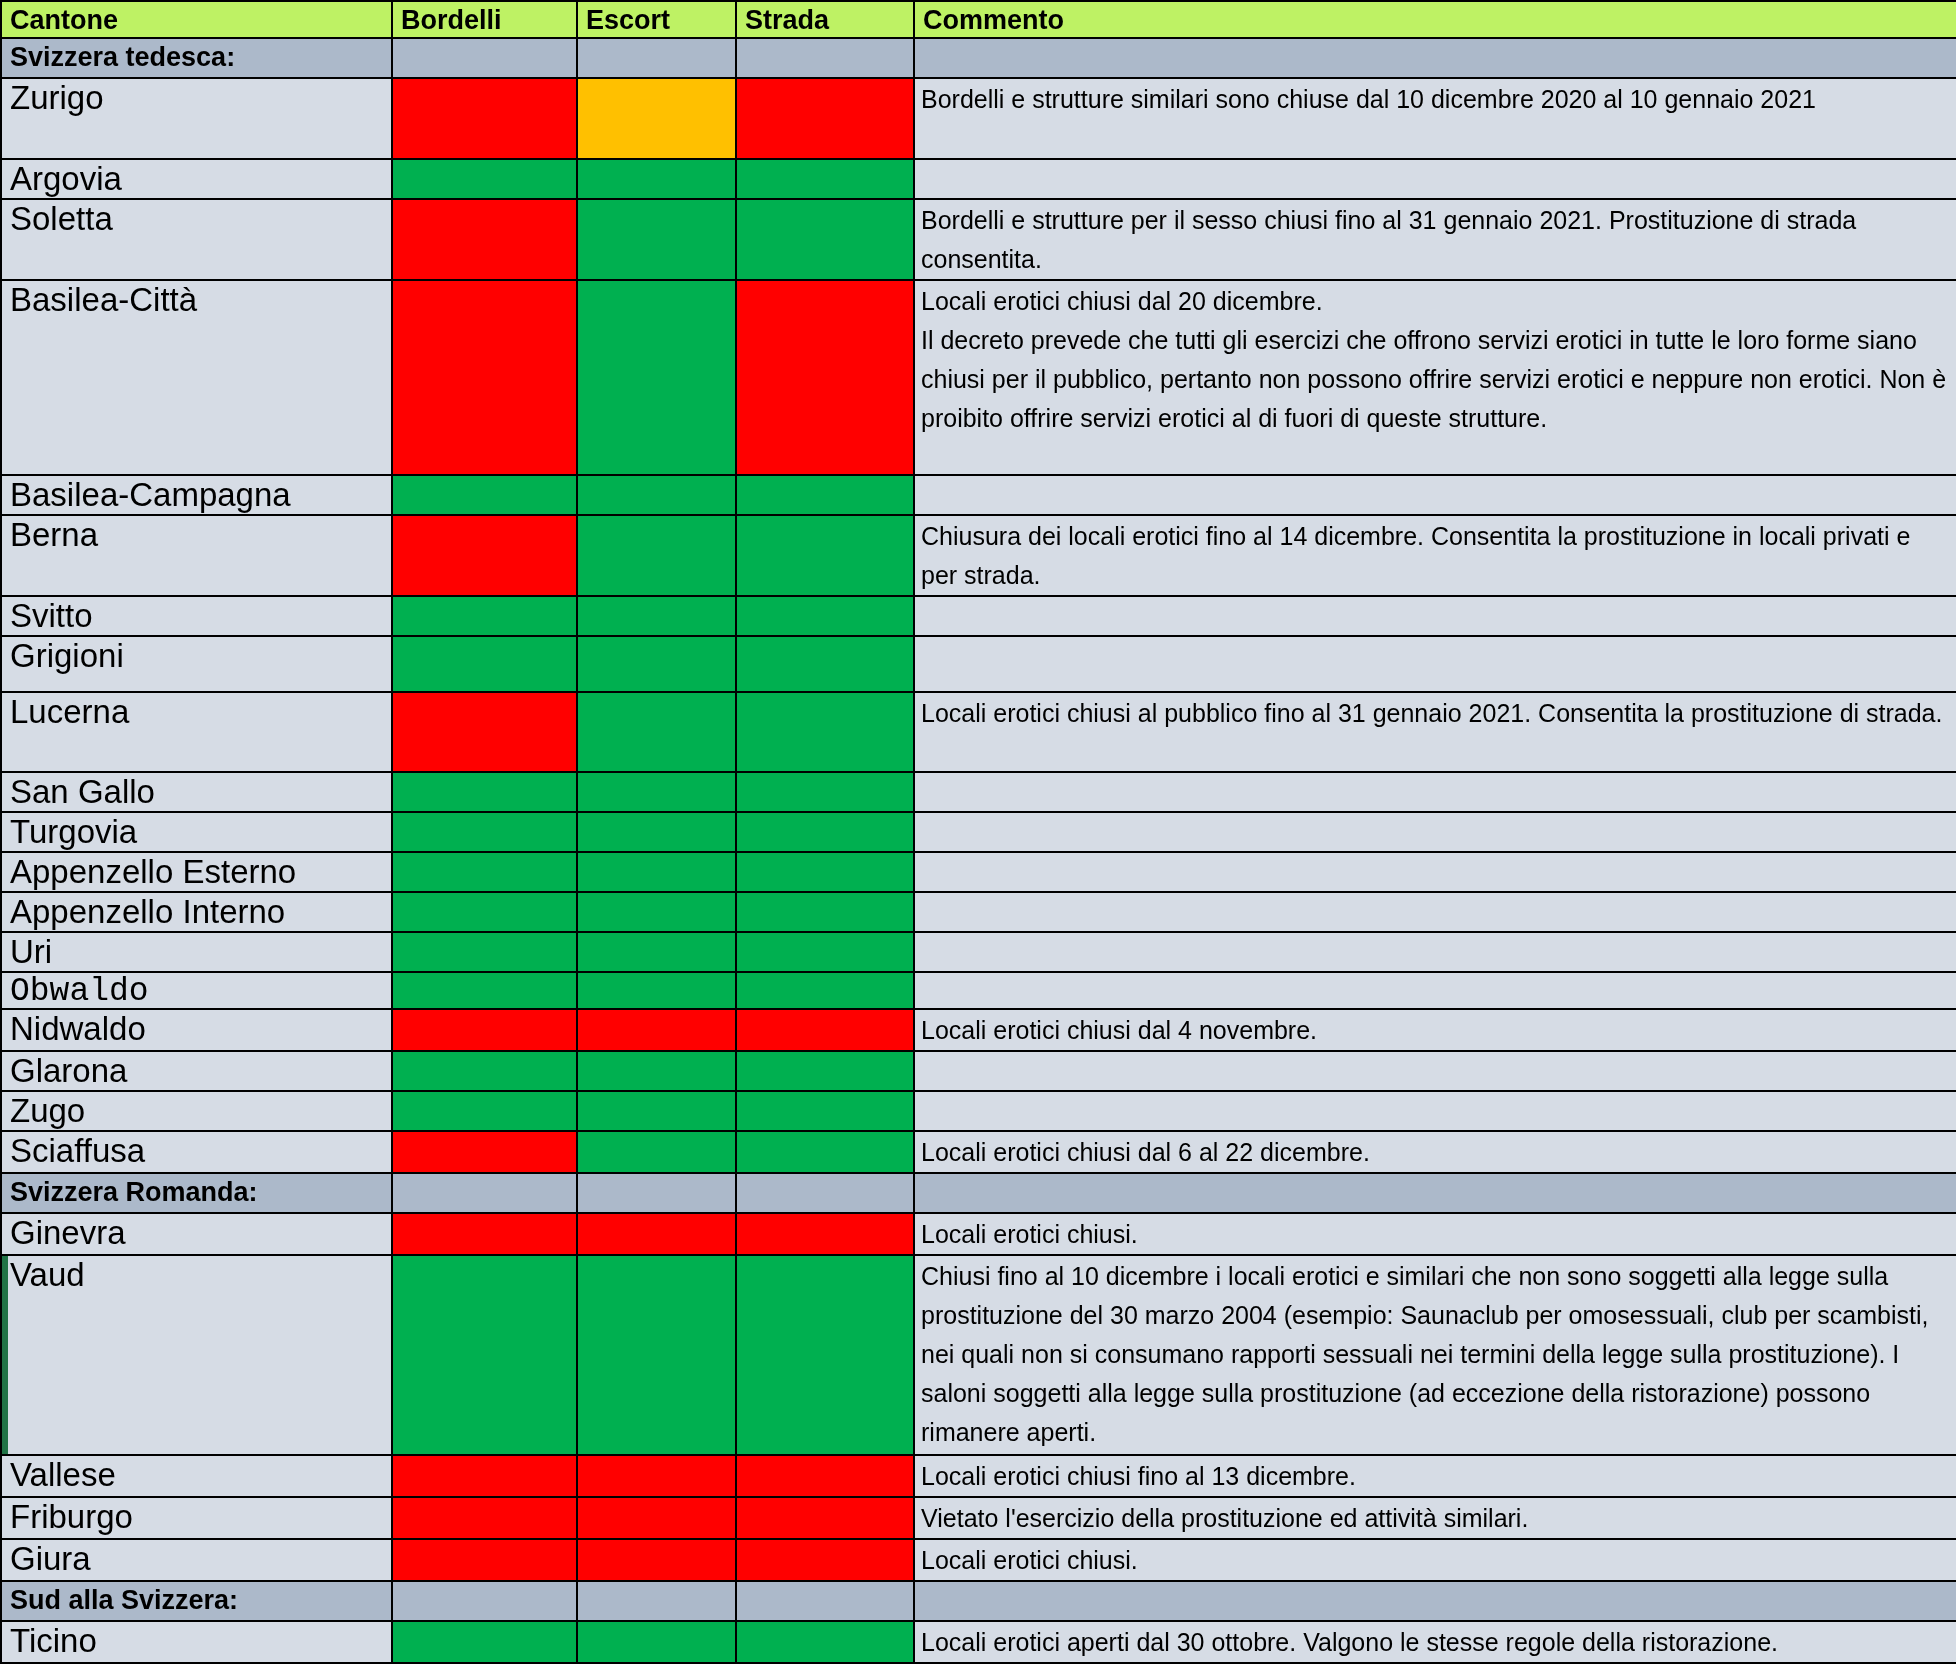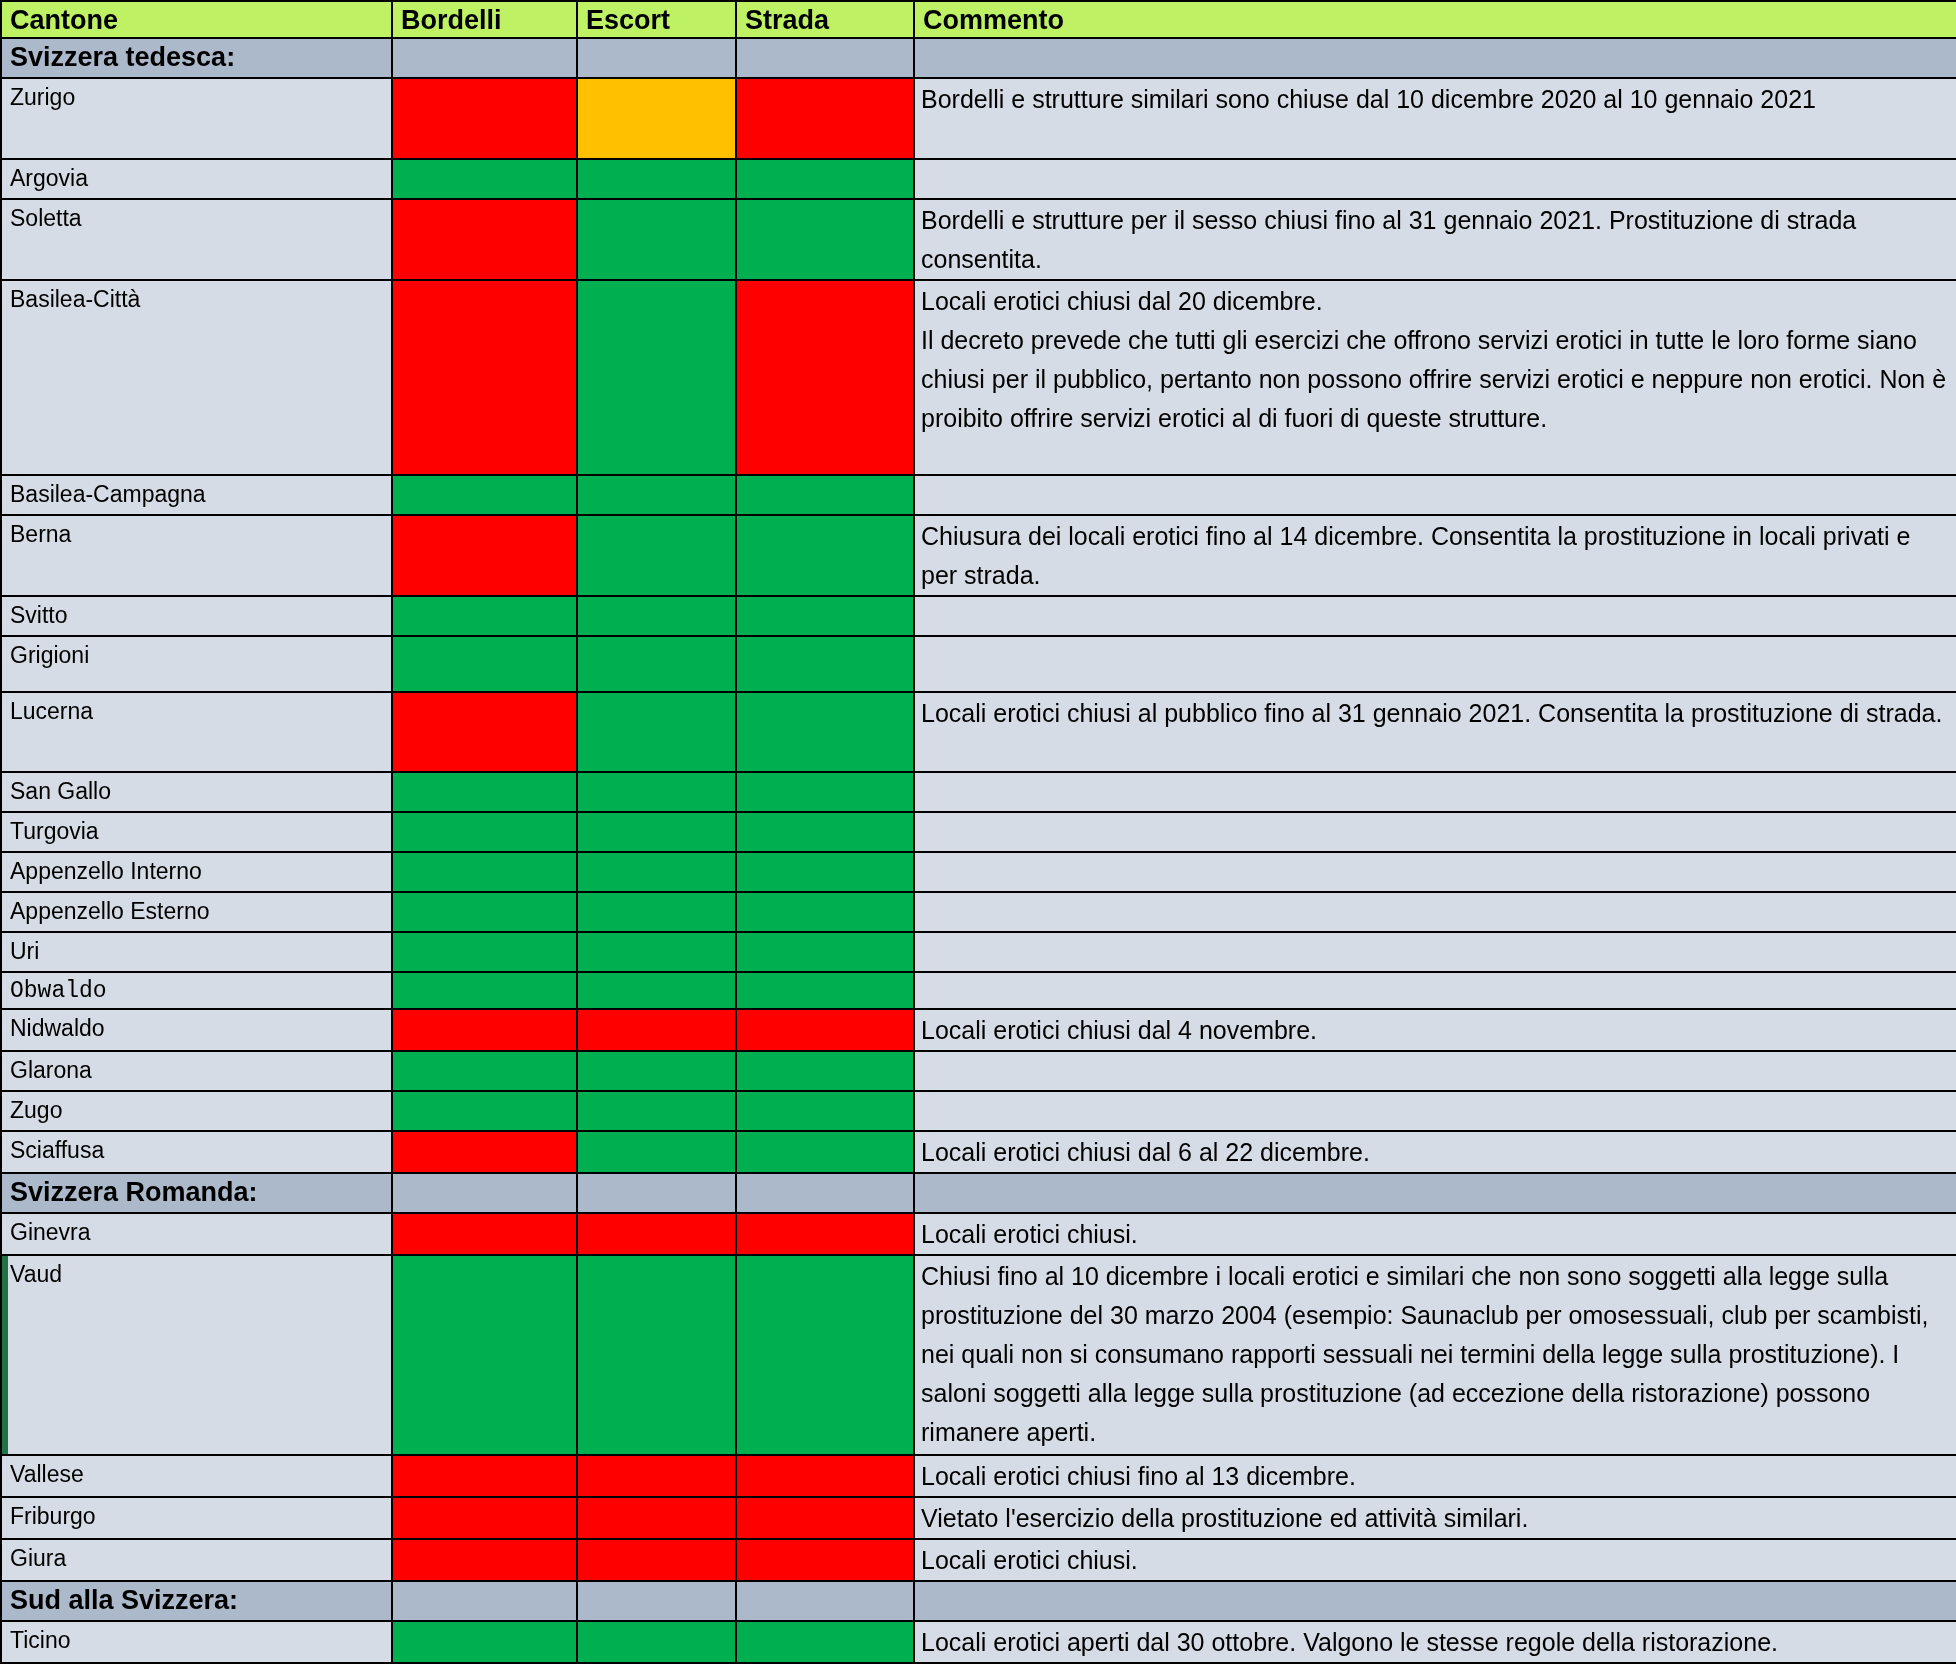--- a/index.html
+++ b/index.html
@@ -26,21 +26,21 @@
     text-align: left;
     color: #000000;
   }
   .status-table th {
     font-size: 27px;
     font-weight: bold;
     line-height: 33px;
     background: #bef264;
   }
   td.name-cell {
-    font-size: 23px;
+    font-size: 33px;
     line-height: 33px;
     background: #D6DCE5;
     font-weight: normal;
   }
   tr.section-row td {
     background: #ACB9CA;
     font-weight: bold;
     font-size: 27px;
     line-height: 33px;
   }
@@ -154,28 +154,28 @@
         <td class="comment-cell"></td>
       </tr>
       <tr style="height: 40px;">
         <td class="name-cell">Turgovia</td>
         <td class="status-cell" style="background: rgb(0, 176, 80);"></td>
         <td class="status-cell" style="background: rgb(0, 176, 80);"></td>
         <td class="status-cell" style="background: rgb(0, 176, 80);"></td>
         <td class="comment-cell"></td>
       </tr>
       <tr style="height: 40px;">
+        <td class="name-cell">Appenzello Esterno</td>
+        <td class="status-cell" style="background: rgb(0, 176, 80);"></td>
+        <td class="status-cell" style="background: rgb(0, 176, 80);"></td>
+        <td class="status-cell" style="background: rgb(0, 176, 80);"></td>
+        <td class="comment-cell"></td>
+      </tr>
+      <tr style="height: 40px;">
         <td class="name-cell">Appenzello Interno</td>
-        <td class="status-cell" style="background: rgb(0, 176, 80);"></td>
-        <td class="status-cell" style="background: rgb(0, 176, 80);"></td>
-        <td class="status-cell" style="background: rgb(0, 176, 80);"></td>
-        <td class="comment-cell"></td>
-      </tr>
-      <tr style="height: 40px;">
-        <td class="name-cell">Appenzello Esterno</td>
         <td class="status-cell" style="background: rgb(0, 176, 80);"></td>
         <td class="status-cell" style="background: rgb(0, 176, 80);"></td>
         <td class="status-cell" style="background: rgb(0, 176, 80);"></td>
         <td class="comment-cell"></td>
       </tr>
       <tr style="height: 40px;">
         <td class="name-cell">Uri</td>
         <td class="status-cell" style="background: rgb(0, 176, 80);"></td>
         <td class="status-cell" style="background: rgb(0, 176, 80);"></td>
         <td class="status-cell" style="background: rgb(0, 176, 80);"></td>

